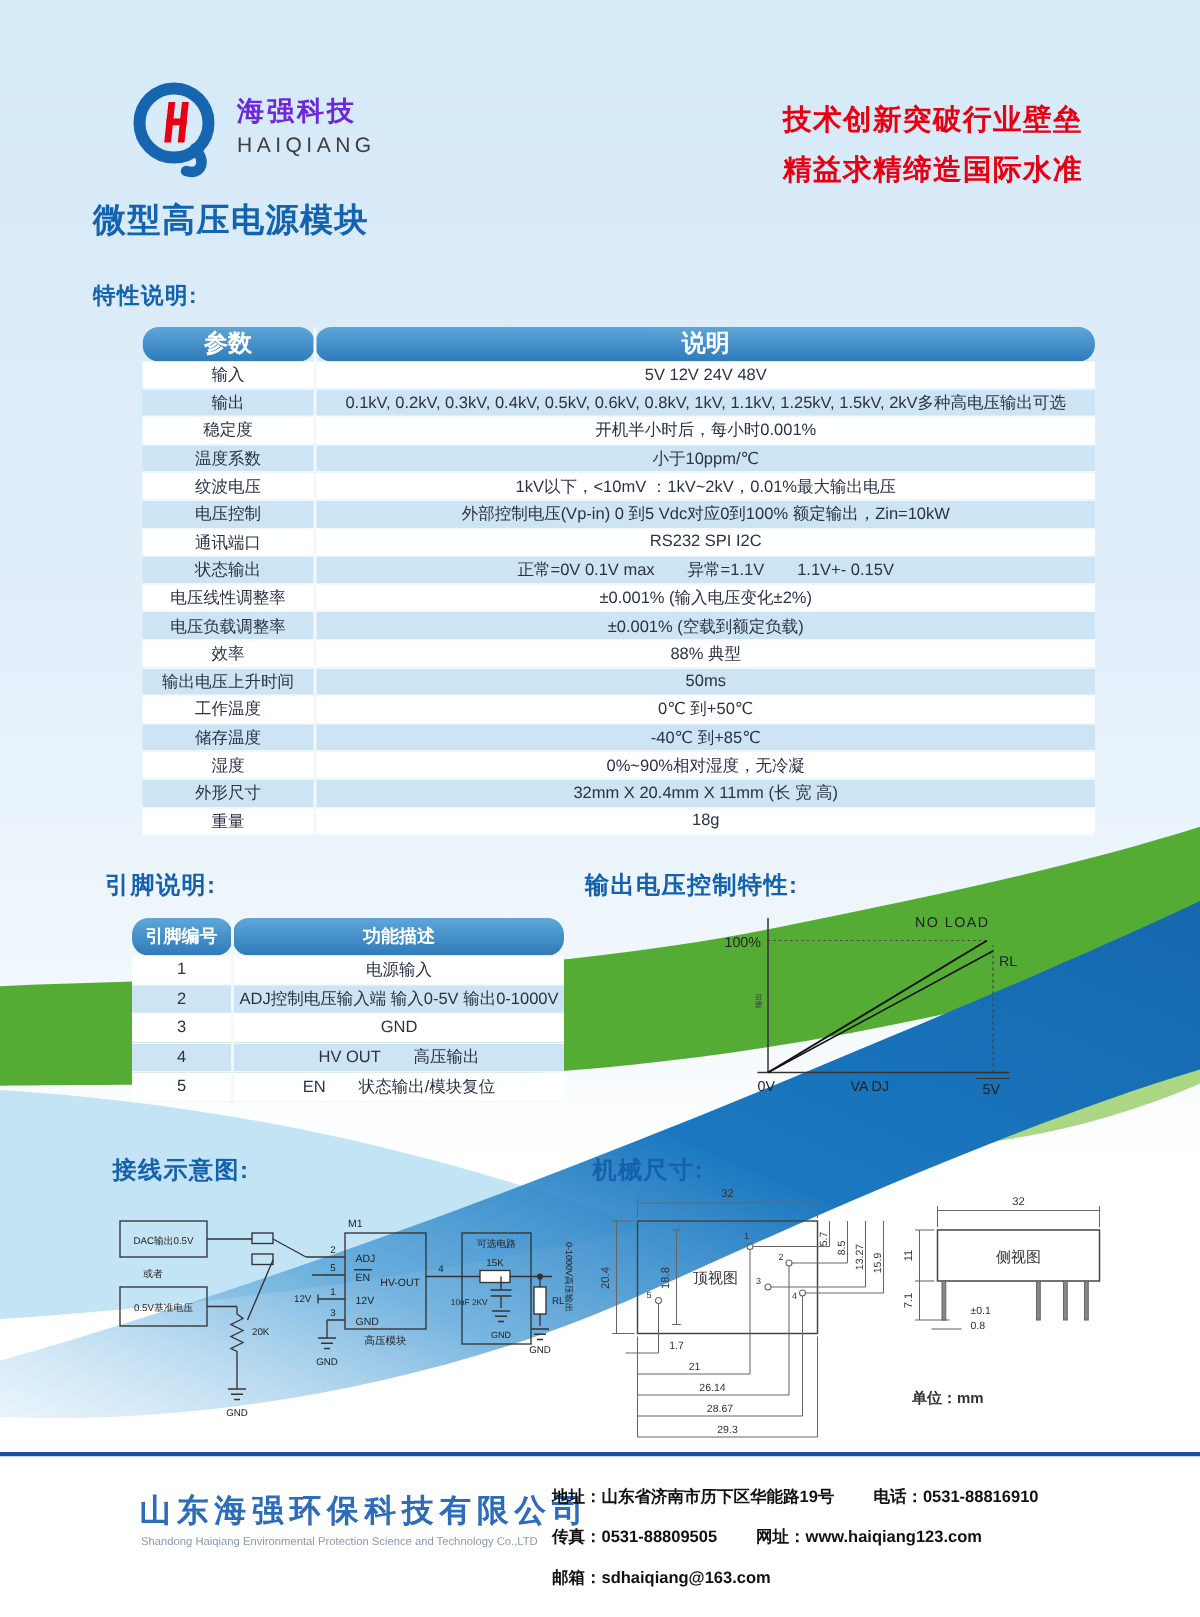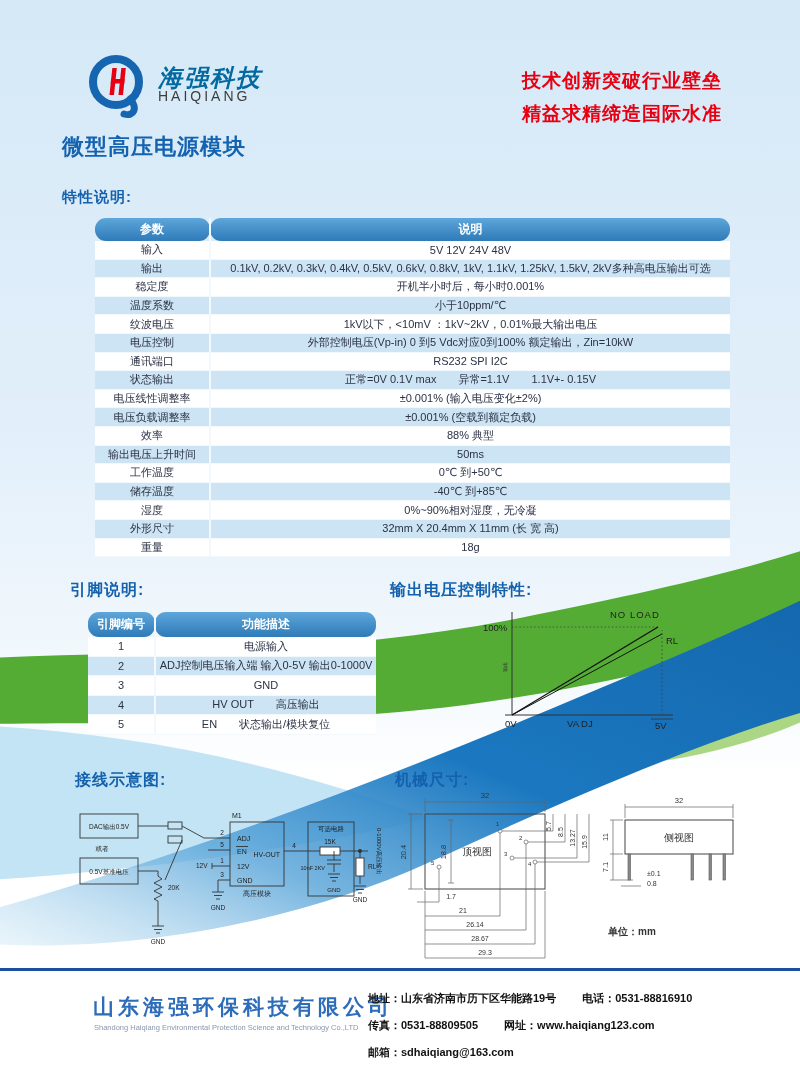--- a/index.html
+++ b/index.html
@@ -2,31 +2,31 @@
 <html><head>
 <meta charset="utf-8">
 <style>
   html,body{margin:0;padding:0;background:#fff;}
   .page{position:relative;width:800px;height:1078px;overflow:hidden;background:#fff;
         font-family:"Liberation Sans","DejaVu Sans",sans-serif;}
   .abs{position:absolute;}
   svg text{font-family:"Liberation Sans","DejaVu Sans",sans-serif;}
 
   
-  .brand-cn{left:158px;top:62px;font-size:24px;font-weight:bold;color:#0369a1;letter-spacing:2px;font-style:italic;}
+  .brand-cn{left:158px;top:62px;font-size:18px;font-weight:bold;color:#6d28d9;letter-spacing:2px;}
   .brand-en{left:158px;top:88px;font-size:14px;color:#3d3d3d;letter-spacing:3px;}
   .slogan{left:522px;top:64px;text-align:left;color:#e60012;font-weight:bold;font-size:19px;line-height:33px;letter-spacing:1px;}
 
   .page-title{left:62px;top:132px;font-size:22px;font-weight:bold;color:#1463b0;letter-spacing:1px;}
   .sec-h{position:absolute;font-weight:bold;color:#1461ad;font-size:15px;letter-spacing:1px;}
 
   
   table{border-collapse:collapse;table-layout:fixed;}
   .spec-table{position:absolute;left:95px;top:218px;width:635px;font-size:11px;color:#2b3246;}
-  .spec-table th{background:linear-gradient(180deg,#5ea6da,#2e7bb9);color:#fff;font-size:12px;font-weight:bold;height:21px;border-radius:11px;}
+  .spec-table th{background:linear-gradient(180deg,#5ea6da,#2e7bb9);color:#fff;font-size:16px;font-weight:bold;height:21px;border-radius:11px;}
   .spec-table td{height:17.6px;text-align:center;padding:0 4px;background:#fff;border-bottom:1px solid #f2f8fc;margin-top:40px;}
   .spec-table tbody tr:nth-child(even) td{background:#cde4f4;}
   .spec-table .c1{width:112px;border-right:2px solid #f2f8fc;}
   .pin-table{position:absolute;left:88px;top:612px;width:288px;font-size:11px;color:#2b3246;}
   .pin-table th{background:linear-gradient(180deg,#5ea6da,#2e7bb9);color:#fff;font-size:12px;font-weight:bold;height:23px;border-radius:11px;}
   .pin-table td{height:18.5px;text-align:center;padding:0 3px;background:#fff;border-bottom:1px solid #f2f8fc;}
   .pin-table tbody tr:nth-child(even) td{background:#cde4f4;}
   .pin-table .c1{width:64px;border-right:2px solid #f2f8fc;}
 
   

